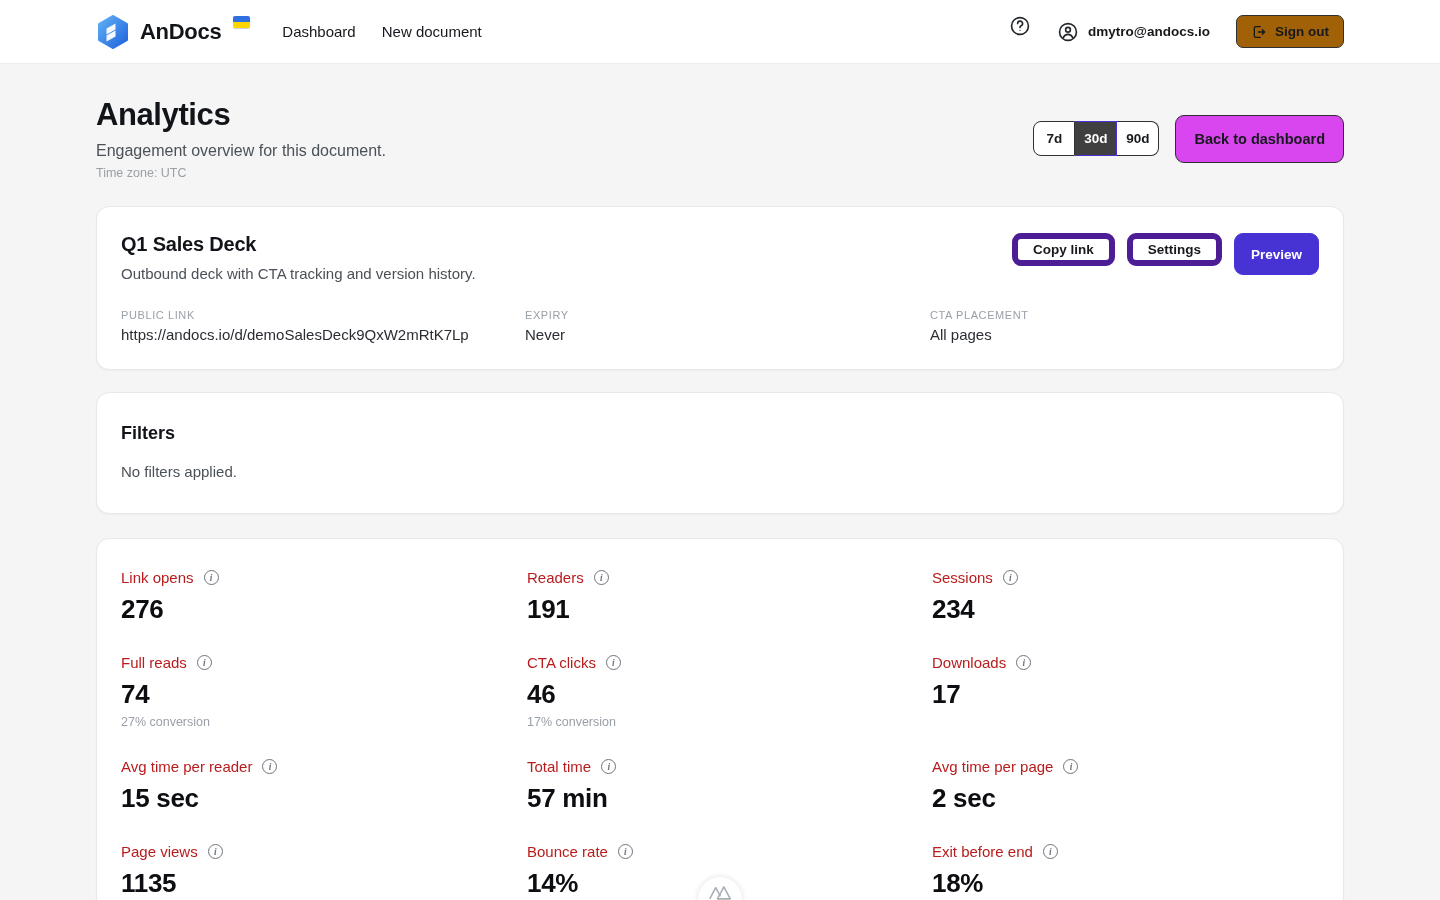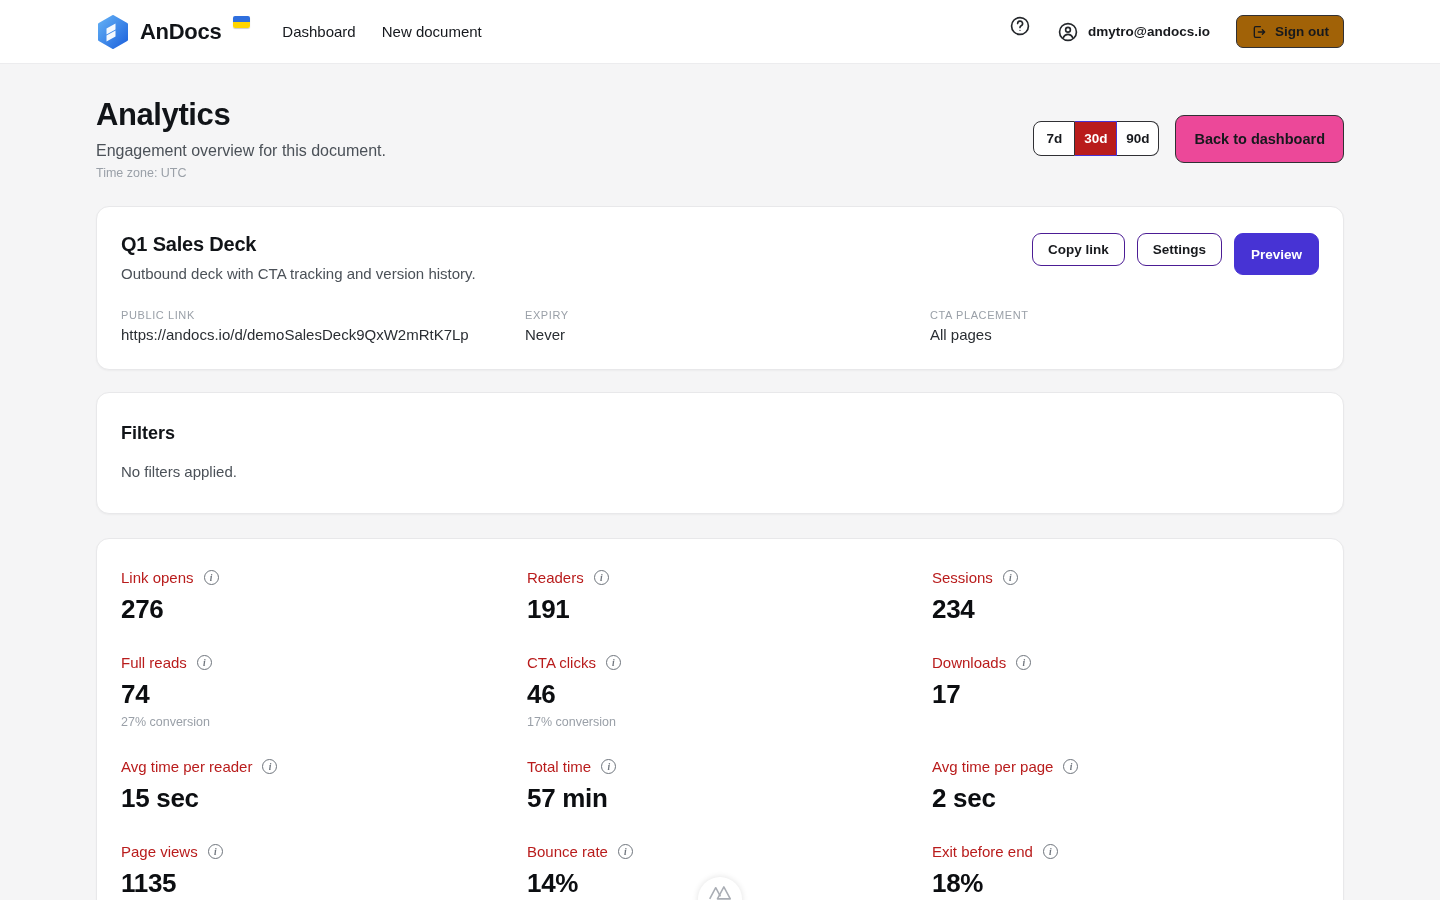--- a/index.html
+++ b/index.html
@@ -51,41 +51,41 @@
   .head-controls { display: flex; align-items: center; gap: 16px; }
   .segmented { display: flex; }
   .seg-btn {
     min-width: 42px; height: 35px; padding: 0 8px;
     background: #fff; border: 1px solid #303034;
     font-size: 13.5px; font-weight: 700; color: #17191d; cursor: pointer;
   }
   .seg-btn:first-child { border-radius: 8px 0 0 8px; }
   .seg-btn:last-child { border-radius: 0 8px 8px 0; }
   .seg-btn + .seg-btn { border-left: none; }
-  .seg-btn.active { background: #b91c1c; border-color: #4733d4; color: #fff; }
+  .seg-btn.active { background: #404040; border-color: #4733d4; color: #fff; }
   .back-btn {
-    height: 48px; padding: 0 18px; background: #ec4899;
+    height: 48px; padding: 0 18px; background: #d946ef;
     border: 1px solid #303034; border-radius: 9px;
     font-size: 14.5px; font-weight: 700; color: #17191d; cursor: pointer;
   }
 
   
   .card {
     background: #fff; border: 1px solid #e8e8ea; border-radius: 13px;
     box-shadow: 0 1px 2px rgba(16,18,22,.04);
     padding: 26px 24px;
   }
   .card-doc { margin-top: 26px; }
   .doc-top { display: flex; align-items: flex-start; justify-content: space-between; }
   .doc-title { font-size: 20px; font-weight: 800; letter-spacing: -0.2px; }
   .doc-desc { font-size: 15px; color: #4b5158; margin-top: 9px; }
   .doc-actions { display: flex; gap: 12px; }
   .btn-outline {
     height: 33px; padding: 0 15px; background: #fff;
-    border: 1px solid #4c1d95; border-radius: 9px;
+    border: 6px solid #4c1d95; border-radius: 9px;
     font-size: 13.5px; font-weight: 700; color: #17191d; cursor: pointer;
   }
   .btn-primary {
     height: 42px; padding: 0 16px; background: #4733d4;
     border: 1px solid #4733d4; border-radius: 9px;
     font-size: 13.5px; font-weight: 700; color: #fff; cursor: pointer;
   }
   .doc-meta { display: grid; grid-template-columns: 404px 405px 1fr; margin-top: 27px; }
   .meta-label {
     font-size: 11px; font-weight: 500; letter-spacing: .6px;

